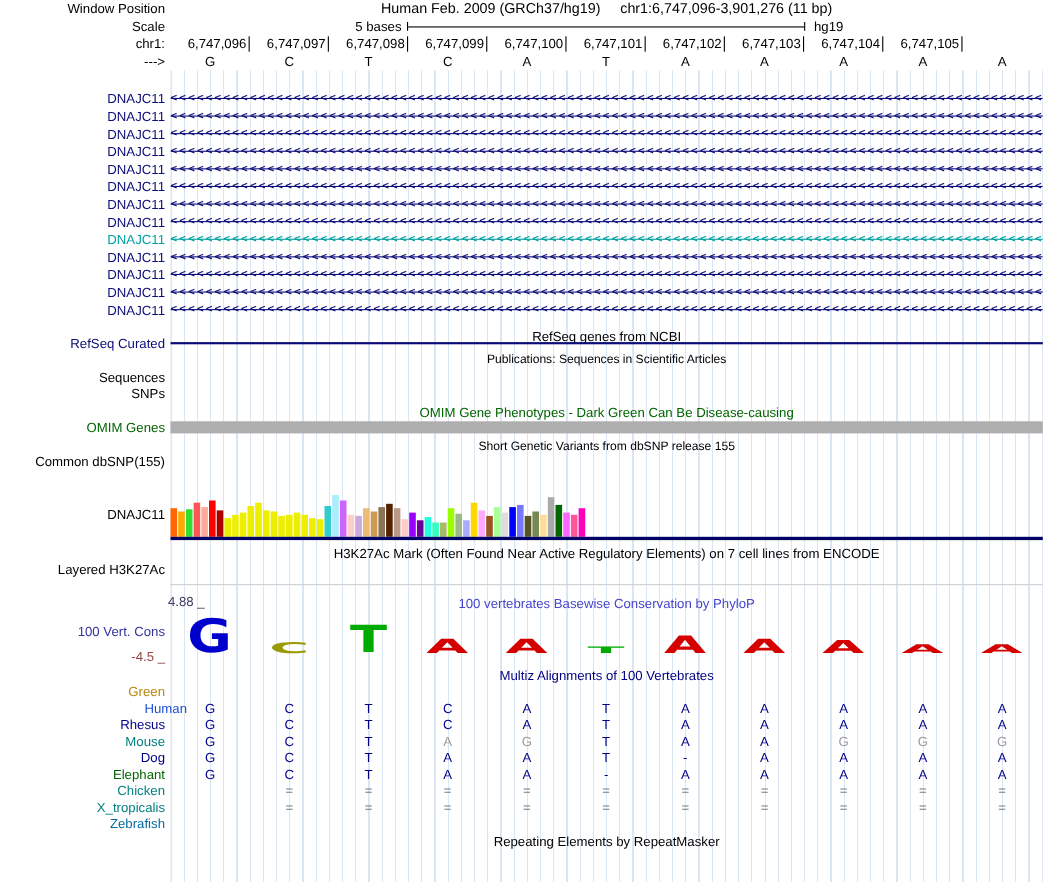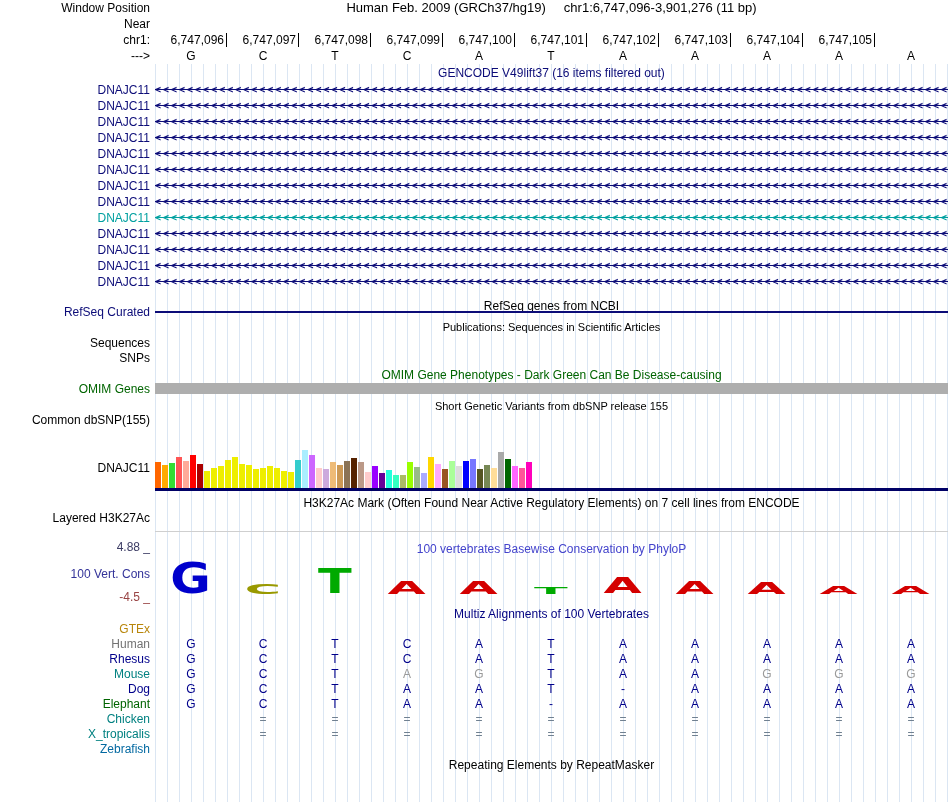--- a/index.html
+++ b/index.html
@@ -7,21 +7,21 @@
            font-family:"Liberation Sans",sans-serif;color:#000;}
   .guidelines{position:absolute;left:155px;top:64px;width:793px;height:738px;
     background:repeating-linear-gradient(to right,#dbe6f3 0,#dbe6f3 1px,transparent 1px,transparent 12px);}
   .lbl{position:absolute;left:0;width:150px;text-align:right;font-size:12px;line-height:14px;white-space:nowrap;}
   .ctr{position:absolute;left:155px;width:793px;text-align:center;font-size:12px;line-height:13px;white-space:nowrap;}
   .small{font-size:11px;}
   .navy{color:#0c0c78;}
   .green{color:#006400;}
   .blue-title{color:#4444cc;}
   .mz-title{color:#000080;}
-  .phy-max{color:#3c3c64;}
+  .phy-max{color:#3c3c64;padding-left:36px;}
   .phy-min{color:#994444;}
   .vertcons{color:#333399;}
   .title-row{position:absolute;top:1px;left:155px;width:793px;text-align:center;font-size:13px;line-height:14px;white-space:nowrap;}
   .title-row .pos{margin-left:18px;}
   .scale-row{position:absolute;top:17px;left:155px;width:793px;height:14px;}
   .scale-text{position:absolute;left:148px;width:62px;top:0;text-align:right;font-size:12px;line-height:14px;}
   .scale-bar{position:absolute;left:215px;width:360px;top:3px;height:8px;border-left:1px solid #000;border-right:1px solid #000;
     background:linear-gradient(#000,#000) center/100% 1px no-repeat;}
   .scale-asm{position:absolute;left:585px;top:0;font-size:12px;line-height:14px;}
   .coord-row{position:absolute;top:33px;left:155px;width:793px;height:14px;display:flex;}
@@ -53,21 +53,26 @@
 <body>
 
 <div class="browser">
   <div class="guidelines"></div>
 
   <div class="lbl" style="top:1px">Window Position</div>
   <div class="title-row">
     <span>Human Feb. 2009 (GRCh37/hg19)</span><span class="pos">chr1:6,747,096-3,901,276 (11 bp)</span>
   </div>
 
-  <div class="lbl" style="top:17px">Near</div>
+  <div class="lbl" style="top:17px">Scale</div>
+  <div class="scale-row">
+    <span class="scale-text">5 bases</span>
+    <div class="scale-bar"></div>
+    <span class="scale-asm">hg19</span>
+  </div>
 
   <div class="lbl" style="top:33px">chr1:</div>
   <div class="coord-row">
       <div class="coord-cell">6,747,096</div>
       <div class="coord-cell">6,747,097</div>
       <div class="coord-cell">6,747,098</div>
       <div class="coord-cell">6,747,099</div>
       <div class="coord-cell">6,747,100</div>
       <div class="coord-cell">6,747,101</div>
       <div class="coord-cell">6,747,102</div>
@@ -84,21 +89,20 @@
       <div class="base-cell">C</div>
       <div class="base-cell">A</div>
       <div class="base-cell">T</div>
       <div class="base-cell">A</div>
       <div class="base-cell">A</div>
       <div class="base-cell">A</div>
       <div class="base-cell">A</div>
       <div class="base-cell">A</div>
     </div>
 
-  <div class="ctr navy" style="top:67px">GENCODE V49lift37 (16 items filtered out)</div>
   <div>
       <div class="gene-row" style="top: 82px; color: rgb(12, 12, 120);">
         <div class="lbl" style="color: rgb(12, 12, 120);">DNAJC11</div>
         <div class="intron">
           <i class="ln"></i>
           <i class="ar">&lt;&lt;&lt;&lt;&lt;&lt;&lt;&lt;&lt;&lt;&lt;&lt;&lt;&lt;&lt;&lt;&lt;&lt;&lt;&lt;&lt;&lt;&lt;&lt;&lt;&lt;&lt;&lt;&lt;&lt;&lt;&lt;&lt;&lt;&lt;&lt;&lt;&lt;&lt;&lt;&lt;&lt;&lt;&lt;&lt;&lt;&lt;&lt;&lt;&lt;&lt;&lt;&lt;&lt;&lt;&lt;&lt;&lt;&lt;&lt;&lt;&lt;&lt;&lt;&lt;&lt;&lt;&lt;&lt;&lt;&lt;&lt;&lt;&lt;&lt;&lt;&lt;&lt;&lt;&lt;&lt;&lt;&lt;&lt;&lt;&lt;&lt;&lt;&lt;&lt;&lt;&lt;&lt;&lt;&lt;&lt;&lt;&lt;&lt;&lt;&lt;&lt;&lt;&lt;&lt;&lt;&lt;&lt;&lt;&lt;</i>
         </div>
       </div>
       <div class="gene-row" style="top: 98px; color: rgb(12, 12, 120);">
         <div class="lbl" style="color: rgb(12, 12, 120);">DNAJC11</div>
@@ -300,37 +304,37 @@
         <span class="logo-letter" style="color: rgb(212, 0, 0); transform: scale(1.3, 0.286);">A</span>
       </div>
       <div class="logo-cell">
         <span class="logo-letter" style="color: rgb(212, 0, 0); transform: scale(1.3, 0.286);">A</span>
       </div>
     </div>
 
   <div class="ctr mz-title" style="top:608px">Multiz Alignments of 100 Vertebrates</div>
   <div>
       <div class="aln-row" style="top: 622px;">
-        <div class="lbl" style="color: rgb(184, 134, 11);">GTEx</div>
+        <div class="lbl" style="color: rgb(184, 134, 11);">Green</div>
         <div class="aln-cells">
           <div class="aln-cell"></div>
           <div class="aln-cell"></div>
           <div class="aln-cell"></div>
           <div class="aln-cell"></div>
           <div class="aln-cell"></div>
           <div class="aln-cell"></div>
           <div class="aln-cell"></div>
           <div class="aln-cell"></div>
           <div class="aln-cell"></div>
           <div class="aln-cell"></div>
           <div class="aln-cell"></div>
         </div>
       </div>
       <div class="aln-row" style="top: 637px;">
-        <div class="lbl" style="color: #737373;">Human</div>
+        <div class="lbl" style="color: #1d4ed8; margin-left: 20px;">Human</div>
         <div class="aln-cells">
           <div class="aln-cell" style="color: rgb(0, 0, 139);">G</div>
           <div class="aln-cell" style="color: rgb(0, 0, 139);">C</div>
           <div class="aln-cell" style="color: rgb(0, 0, 139);">T</div>
           <div class="aln-cell" style="color: rgb(0, 0, 139);">C</div>
           <div class="aln-cell" style="color: rgb(0, 0, 139);">A</div>
           <div class="aln-cell" style="color: rgb(0, 0, 139);">T</div>
           <div class="aln-cell" style="color: rgb(0, 0, 139);">A</div>
           <div class="aln-cell" style="color: rgb(0, 0, 139);">A</div>
           <div class="aln-cell" style="color: rgb(0, 0, 139);">A</div>

